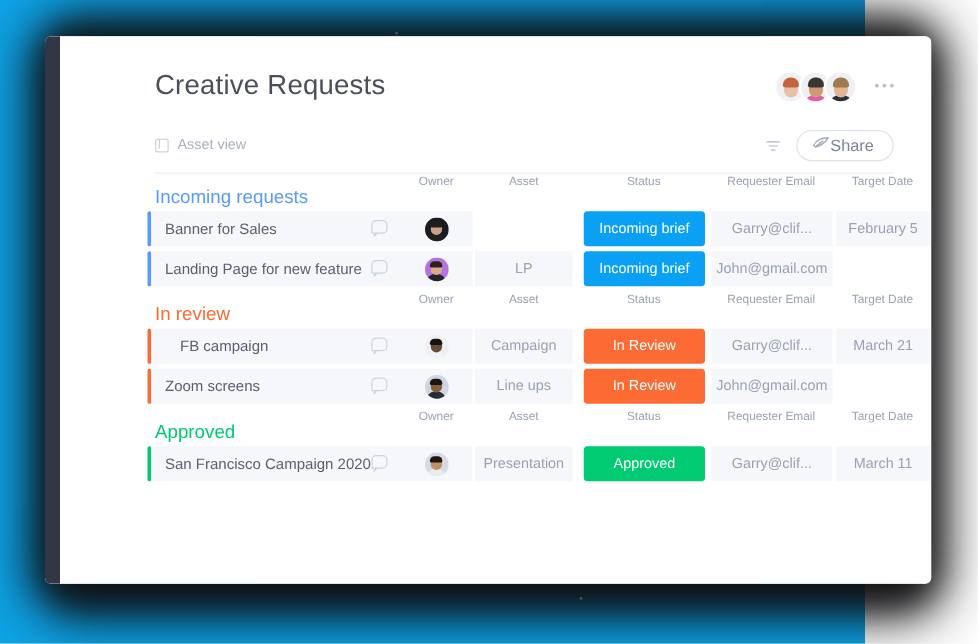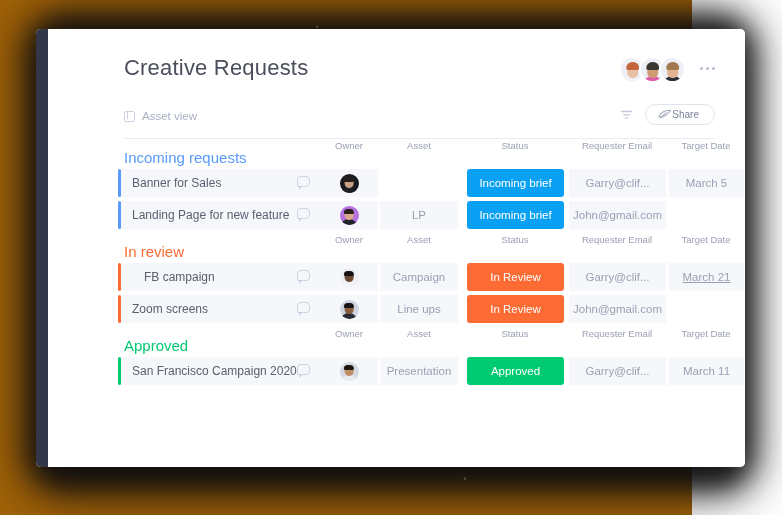--- a/index.html
+++ b/index.html
@@ -9,21 +9,21 @@
     height: 515px;
     overflow: hidden;
     background: #ffffff;
     font-family: "Liberation Sans", sans-serif;
   }
 
   #stage {
     position: relative;
     width: 692px;
     height: 515px;
-    background: #a16207;
+    background: #0ea5e9;
   }
 
   
   .shadow-halo {
     position: absolute;
     left: 30px;
     top: 18px;
     width: 722px;
     height: 470px;
     border-radius: 34px;
@@ -158,27 +158,27 @@
   .tb-right {
     position: absolute;
     right: 0; top: 0;
     display: flex;
     align-items: center;
     gap: 12px;
   }
   .funnel { width: 13px; height: 12px; cursor: pointer; }
   .share-btn {
     display: flex;
-    align-items: center;
+    align-items: flex-start;
     gap: 0;
     border: 1px solid #dfe3ec;
     border-radius: 14px;
     padding: 4px 15px 4px 12px;
     color: #7b8296;
-    font-size: 10px;
+    font-size: 13px;
     background: #fff;
     cursor: pointer;
   }
 
   
   .group { margin-left: 40px; margin-right: 12px; }
   .group-head {
     position: relative;
     height: 30px;
   }
@@ -383,21 +383,21 @@
     <div style="position:absolute;left:50%;top:4.94px;transform:translateX(-50%);
                 width:8.74px;height:9.88px;border-radius:4.94px;
                 background:#caa184"></div>
     <div style="position:absolute;left:50%;top:3.2300000000000004px;transform:translateX(-50%);
                 width:10.260000000000002px;height:5.7px;border-radius:5.7px 5.7px 1.9000000000000001px 1.9000000000000001px;
                 background:#241c17"></div>
                 </div>
               </div>
               <div class="badge" style="left: 349px; width: 97px; background: rgb(10, 161, 245);">Incoming brief</div>
               <div class="cell" style="left: 451px; width: 97px;">Garry@clif...</div>
-              <div class="cell" style="left: 551px; width: 75px;">March 5</div>
+              <div class="cell" style="left: 551px; width: 75px;">February 5</div>
             </div>
             <div class="row">
               <div class="accent" style="background: rgb(87, 155, 252);"></div>
               <div class="cell cell-name" style="width: 199px;">
                 <span>Landing Page for new feature</span>
                 <div class="bubble"></div>
               </div>
               <div class="cell" style="left: 202px; width: 58px;">
                 <div class="owner-av">
     <div style="position:absolute;inset:0;background:#b471e0"></div>
@@ -444,21 +444,21 @@
                 width:8.74px;height:9.88px;border-radius:4.94px;
                 background:#6b4a33"></div>
     <div style="position:absolute;left:50%;top:3.2300000000000004px;transform:translateX(-50%);
                 width:10.260000000000002px;height:5.7px;border-radius:5.7px 5.7px 1.9000000000000001px 1.9000000000000001px;
                 background:#171310"></div>
                 </div>
               </div>
               <div class="cell" style="left: 262px; width: 78px;">Campaign</div>
               <div class="badge" style="left: 349px; width: 97px; background: rgb(251, 107, 51);">In Review</div>
               <div class="cell" style="left: 451px; width: 97px;">Garry@clif...</div>
-              <div class="cell" style="left: 551px; width: 75px; text-decoration: underline;">March 21</div>
+              <div class="cell" style="left: 551px; width: 75px;">March 21</div>
             </div>
             <div class="row">
               <div class="accent" style="background: rgb(251, 107, 51);"></div>
               <div class="cell cell-name" style="width: 199px;">
                 <span>Zoom screens</span>
                 <div class="bubble"></div>
               </div>
               <div class="cell" style="left: 202px; width: 58px;">
                 <div class="owner-av">
     <div style="position:absolute;inset:0;background:#cfd5e2"></div>

